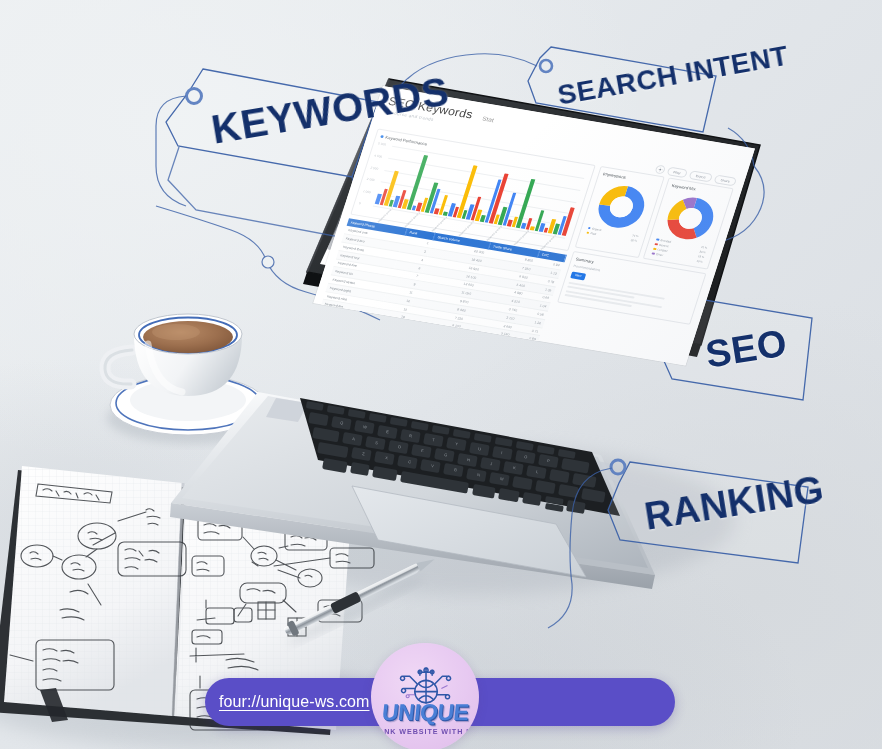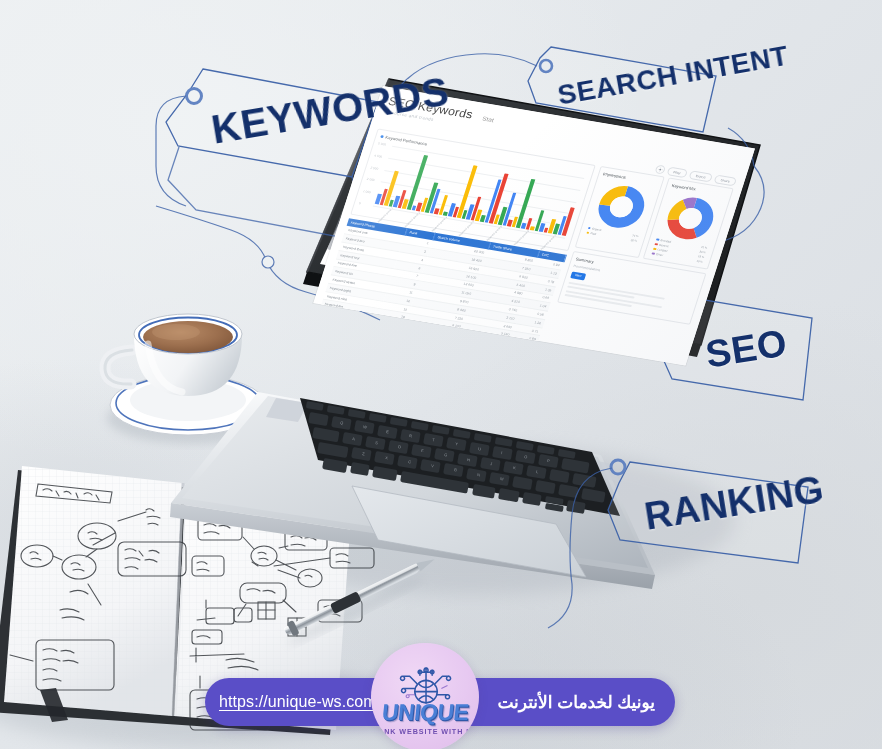--- a/index.html
+++ b/index.html
@@ -804,22 +804,21 @@
     </div>
   </div>
   <div id="screen-glass"></div>
 
   <div class="tag-text" id="tag-keywords-text">KEYWORDS</div>
   <div class="tag-text" id="tag-search-text">SEARCH INTENT</div>
   <div class="tag-text" id="tag-seo-text">SEO</div>
   <div class="tag-text" id="tag-ranking-text">RANKING</div>
 
   <div id="banner">
-    <a id="banner-url" href="#">https://unique-ws.com</a>
-    <div id="banner-ar">يونيك لخدمات الأنترنت</div>
+    <a id="banner-url" href="#">four://unique-ws.com</a>
   </div>
 
   <div id="logo-badge">
     <svg id="logo-mark" viewBox="0 0 120 90">
       <g stroke="#2f57a8" stroke-width="3" fill="none" stroke-linecap="round">
         <circle cx="62" cy="56" r="22"></circle>
         <path d="M40 56 H84 M62 34 V78 M47 40 q15 16 30 0 M47 72 q15 -16 30 0"></path>
         <path d="M62 34 V10 M54 18 H70 M62 10 a4 4 0 1 0 .1 0"></path>
         <path d="M44 40 L30 26 M30 26 H16 M16 26 a4 4 0 1 0 .1 0"></path>
         <path d="M80 40 L94 26 M94 26 H106 M106 26 a4 4 0 1 0 .1 0"></path>

